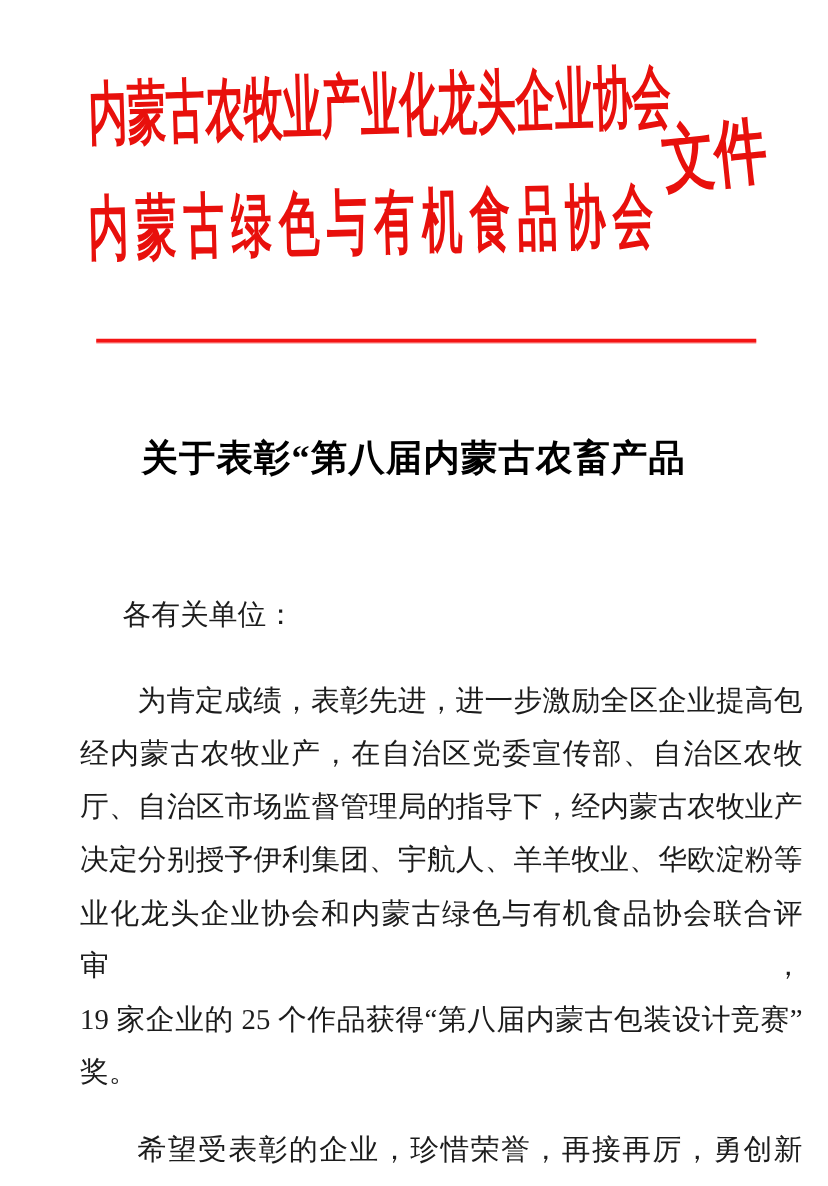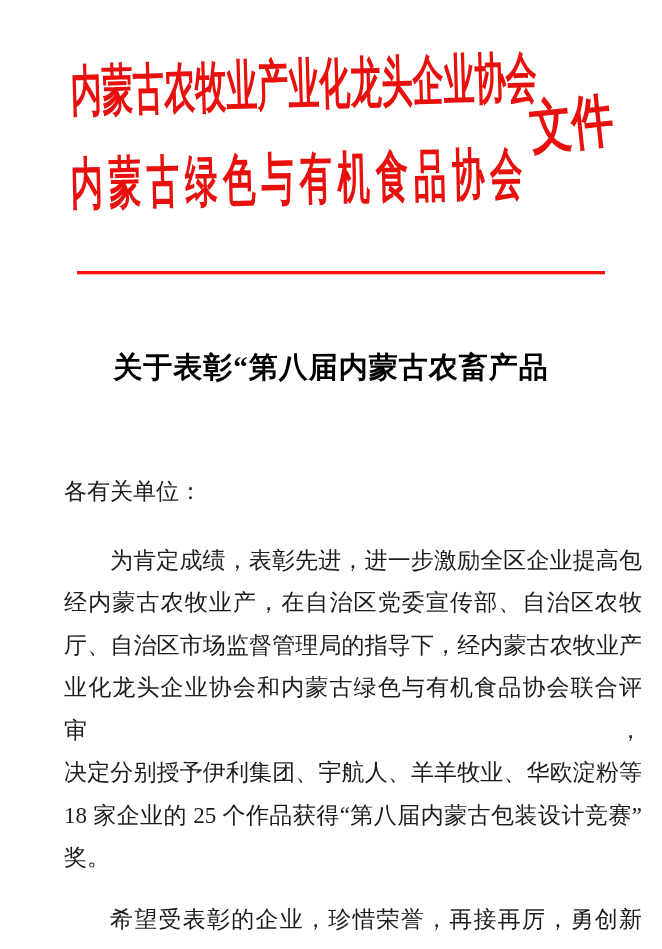--- a/index.html
+++ b/index.html
@@ -85,20 +85,21 @@
     position: absolute;
     left: 64px;
     top: 471px;
     width: 578px;
     font-size: 23px;
     line-height: 42.5px;
     color: #1c1c1c;
   }
   .salutation {
     text-align: left;
+    margin-left: 34px;
   }
   .para-1 { margin-top: 26px; }
   .para-2 { margin-top: 19px; }
   .bl {
     
   }
   .jl {
     text-align: justify;
     text-align-last: justify;
     font-family: Liberation Serif, serif;
@@ -127,23 +128,23 @@
   </div>
 
   <div class="body-text">
 
     <div class="salutation">各有关单位：</div>
 
     <div class="para-1">
       <div class="bl jl ind">为肯定成绩，表彰先进，进一步激励全区企业提高包</div>
       <div class="bl jl">经内蒙古农牧业产，在自治区党委宣传部、自治区农牧</div>
       <div class="bl jl">厅、自治区市场监督管理局的指导下，经内蒙古农牧业产</div>
+      <div class="bl jl">决定分别授予伊利集团、宇航人、羊羊牧业、华欧淀粉等</div>
       <div class="bl jl">业化龙头企业协会和内蒙古绿色与有机食品协会联合评审，</div>
-      <div class="bl jl">决定分别授予伊利集团、宇航人、羊羊牧业、华欧淀粉等</div>
-      <div class="bl jl">18 家企业的 25 个作品获得“第八届内蒙古包装设计竞赛”</div>
+      <div class="bl jl">19 家企业的 25 个作品获得“第八届内蒙古包装设计竞赛”</div>
       <div class="bl ll">奖。</div>
     </div>
 
     <div class="para-2">
       <div class="bl jl ind">希望受表彰的企业，珍惜荣誉，再接再厉，勇创新高，</div>
 
     </div>
 
   </div>
 

